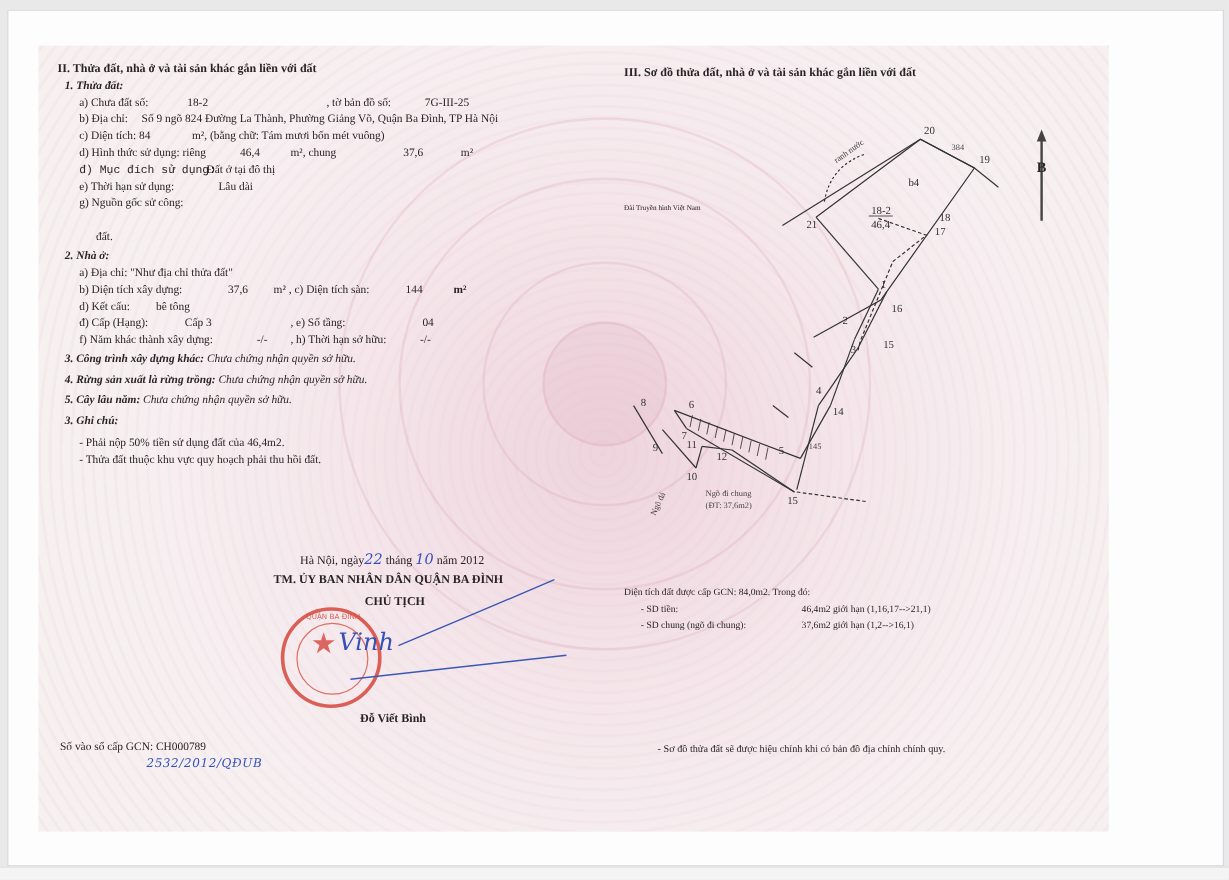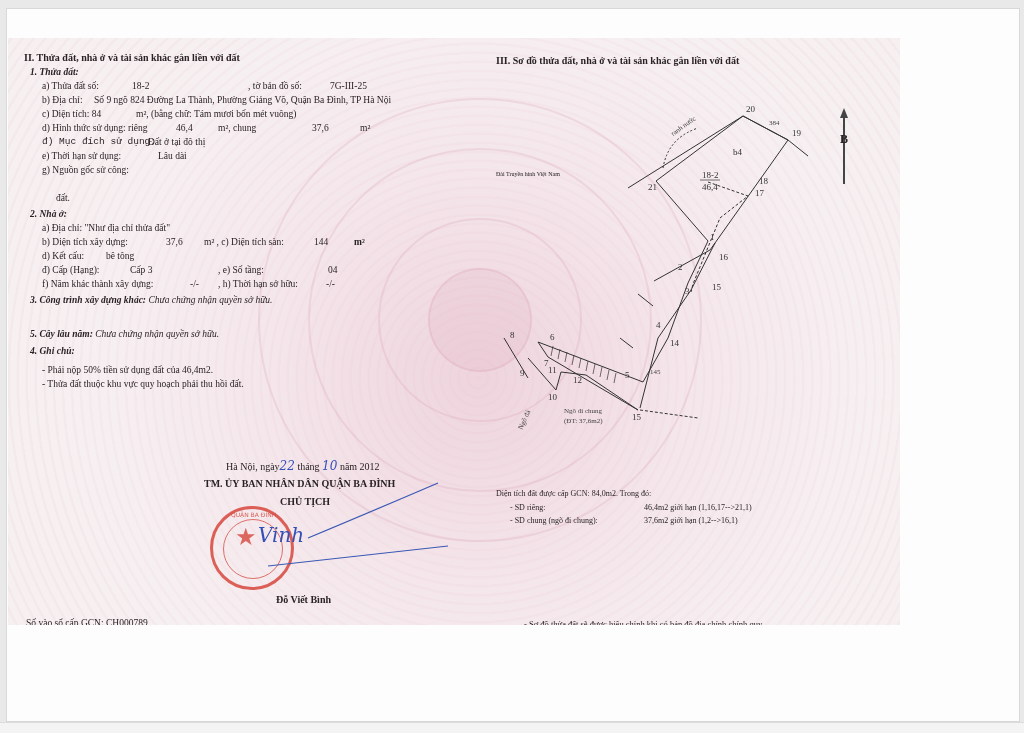--- a/index.html
+++ b/index.html
@@ -1,19 +1,19 @@
 <!DOCTYPE html>
 <html><head>
   <meta charset="utf-8">
   <style>
     html,body{margin:0;padding:0;}
     body{width:1024px;height:733px;background:#e9e9ea;position:relative;overflow:hidden;font-family:"Liberation Serif","DejaVu Serif",serif;}
     .frame{position:absolute;left:6px;top:8px;width:1012px;height:712px;background:#fdfdfd;border:1px solid #d8d8da;}
     .bottom-bar{position:absolute;left:0;top:722px;width:1024px;height:11px;background:#f4f4f5;border-top:1px solid #dcdcdc;}
-    .paper{position:absolute;left:8px;top:38px;width:892px;height:587px;overflow:hidden;
+    .paper{position:absolute;left:32px;top:38px;width:892px;height:655px;overflow:hidden;
       background:
         radial-gradient(circle at 470px 340px, rgba(232,190,205,0.55) 0px, rgba(236,200,212,0.45) 120px, rgba(240,210,220,0.35) 200px, rgba(244,222,230,0.25) 300px, rgba(248,236,240,0.15) 380px, rgba(250,245,246,0) 430px),
         repeating-radial-gradient(circle at 470px 340px, rgba(215,160,180,0.08) 0px, rgba(215,160,180,0.08) 2px, rgba(255,255,255,0) 3px, rgba(255,255,255,0) 9px),
         #f6f0f1;}
     .emblem-ring{position:absolute;border-radius:50%;border:2px solid rgba(214,150,172,0.22);}
     .txt{position:absolute;font-size:9.5px;color:#2a2326;white-space:nowrap;line-height:12px;}
     .b{font-weight:bold;}
     .bi{font-weight:bold;font-style:italic;}
     .i{font-style:italic;}
     .hand{font-family:"DejaVu Serif",serif;font-style:italic;color:#3450b8;}
@@ -35,21 +35,21 @@
 <div class="paper">
 
   <div class="emblem-ring" style="left:250px;top:60px;width:440px;height:440px;"></div>
   <div class="emblem-ring" style="left:300px;top:110px;width:340px;height:340px;"></div>
   <div class="emblem-ring" style="left:370px;top:180px;width:200px;height:200px;"></div>
   <div class="emblem-ring" style="left:420px;top:230px;width:100px;height:100px;background:rgba(214,150,172,0.12);"></div>
 
   <div class="txt sec-title" style="left:16px;top:14px;">II. Thửa đất, nhà ở và tài sản khác gắn liền với đất</div>
   <div class="txt bi" style="left:22px;top:28px;">1. Thửa đất:</div>
 
-  <div class="txt" style="left:34px;top:42px;">a) Thửa đất số:</div>
+  <div class="txt" style="left:34px;top:42px;">a) Chưa đất số:</div>
   <div class="txt" style="left:124px;top:42px;">18-2</div>
   <div class="txt" style="left:240px;top:42px;">, tờ bản đồ số:</div>
   <div class="txt" style="left:322px;top:42px;">7G-III-25</div>
 
   <div class="txt" style="left:34px;top:56px;">b) Địa chỉ:</div>
   <div class="txt" style="left:86px;top:56px;">Số 9 ngõ 824 Đường La Thành, Phường Giảng Võ, Quận Ba Đình, TP Hà Nội</div>
 
   <div class="txt" style="left:34px;top:70px;">c) Diện tích: 84</div>
   <div class="txt" style="left:128px;top:70px;">m², (bằng chữ: Tám mươi bốn mét vuông)</div>
 
@@ -87,26 +87,30 @@
 
   <div class="txt" style="left:34px;top:240px;">f) Năm khác thành xây dựng:</div>
   <div class="txt" style="left:182px;top:240px;">-/-</div>
   <div class="txt" style="left:210px;top:240px;">, h) Thời hạn sở hữu:</div>
   <div class="txt" style="left:318px;top:240px;">-/-</div>
 
   <div class="txt" style="left:22px;top:256px;">
     <span class="bi">3. Công trình xây dựng khác:</span>
     <span class="i">Chưa chứng nhận quyền sở hữu.</span>
   </div>
+  <div class="txt" style="left:22px;top:273px;">
+    <span class="bi">4. Rừng sản xuất là rừng trồng:</span>
+    <span class="i">Chưa chứng nhận quyền sở hữu.</span>
+  </div>
   <div class="txt" style="left:22px;top:290px;">
     <span class="bi">5. Cây lâu năm:</span>
     <span class="i">Chưa chứng nhận quyền sở hữu.</span>
   </div>
 
-  <div class="txt bi" style="left:22px;top:307px;">4. Ghi chú:</div>
+  <div class="txt bi" style="left:22px;top:307px;">3. Ghi chú:</div>
   <div class="txt" style="left:34px;top:326px;">- Phải nộp 50% tiền sử dụng đất của 46,4m2.</div>
   <div class="txt" style="left:34px;top:340px;">- Thửa đất thuộc khu vực quy hoạch phải thu hồi đất.</div>
 
   <div class="txt" style="left:218px;top:422px;font-size:10px;">
     <span>Hà Nội, ngày</span><span class="hand" style="font-size:12px;">22</span>
     <span>tháng</span>
     <span class="hand" style="font-size:12px;">10</span>
     <span>năm 2012</span>
   </div>
   <div class="txt b" style="left:196px;top:440px;font-size:10px;">TM. ỦY BAN NHÂN DÂN QUẬN BA ĐÌNH</div>
@@ -210,19 +214,19 @@
     <text class="lbl" x="540" y="362">10</text>
     <text class="lbl" x="540" y="335">11</text>
     <text class="lbl" x="565" y="345">12</text>
     <text class="lbls" x="556" y="375">Ngõ đi chung</text>
     <text class="lbls" x="556" y="385">(ĐT: 37,6m2)</text>
     <text class="lbls" x="514" y="392" transform="rotate(-65 514 392)">Ngõ đá</text>
     <text class="lbls" x="642" y="336">145</text>
   </svg>
 
   <div class="txt" style="left:488px;top:450px;font-size:8px;">Diện tích đất được cấp GCN:   84,0m2.   Trong đó:</div>
-  <div class="txt" style="left:502px;top:464px;font-size:8px;">- SD riêng:</div>
+  <div class="txt" style="left:502px;top:464px;font-size:8px;">- SD tiền:</div>
   <div class="txt" style="left:636px;top:464px;font-size:8px;">46,4m2  giới hạn  (1,16,17--&gt;21,1)</div>
   <div class="txt" style="left:502px;top:477px;font-size:8px;">- SD chung (ngõ đi chung):</div>
   <div class="txt" style="left:636px;top:477px;font-size:8px;">37,6m2  giới hạn  (1,2--&gt;16,1)</div>
 
   <div class="txt" style="left:516px;top:580px;font-size:8.5px;">- Sơ đồ thửa đất sẽ được hiệu chỉnh khi có bản đồ địa chính chính quy.</div>
 </div>
 
 </body></html>

